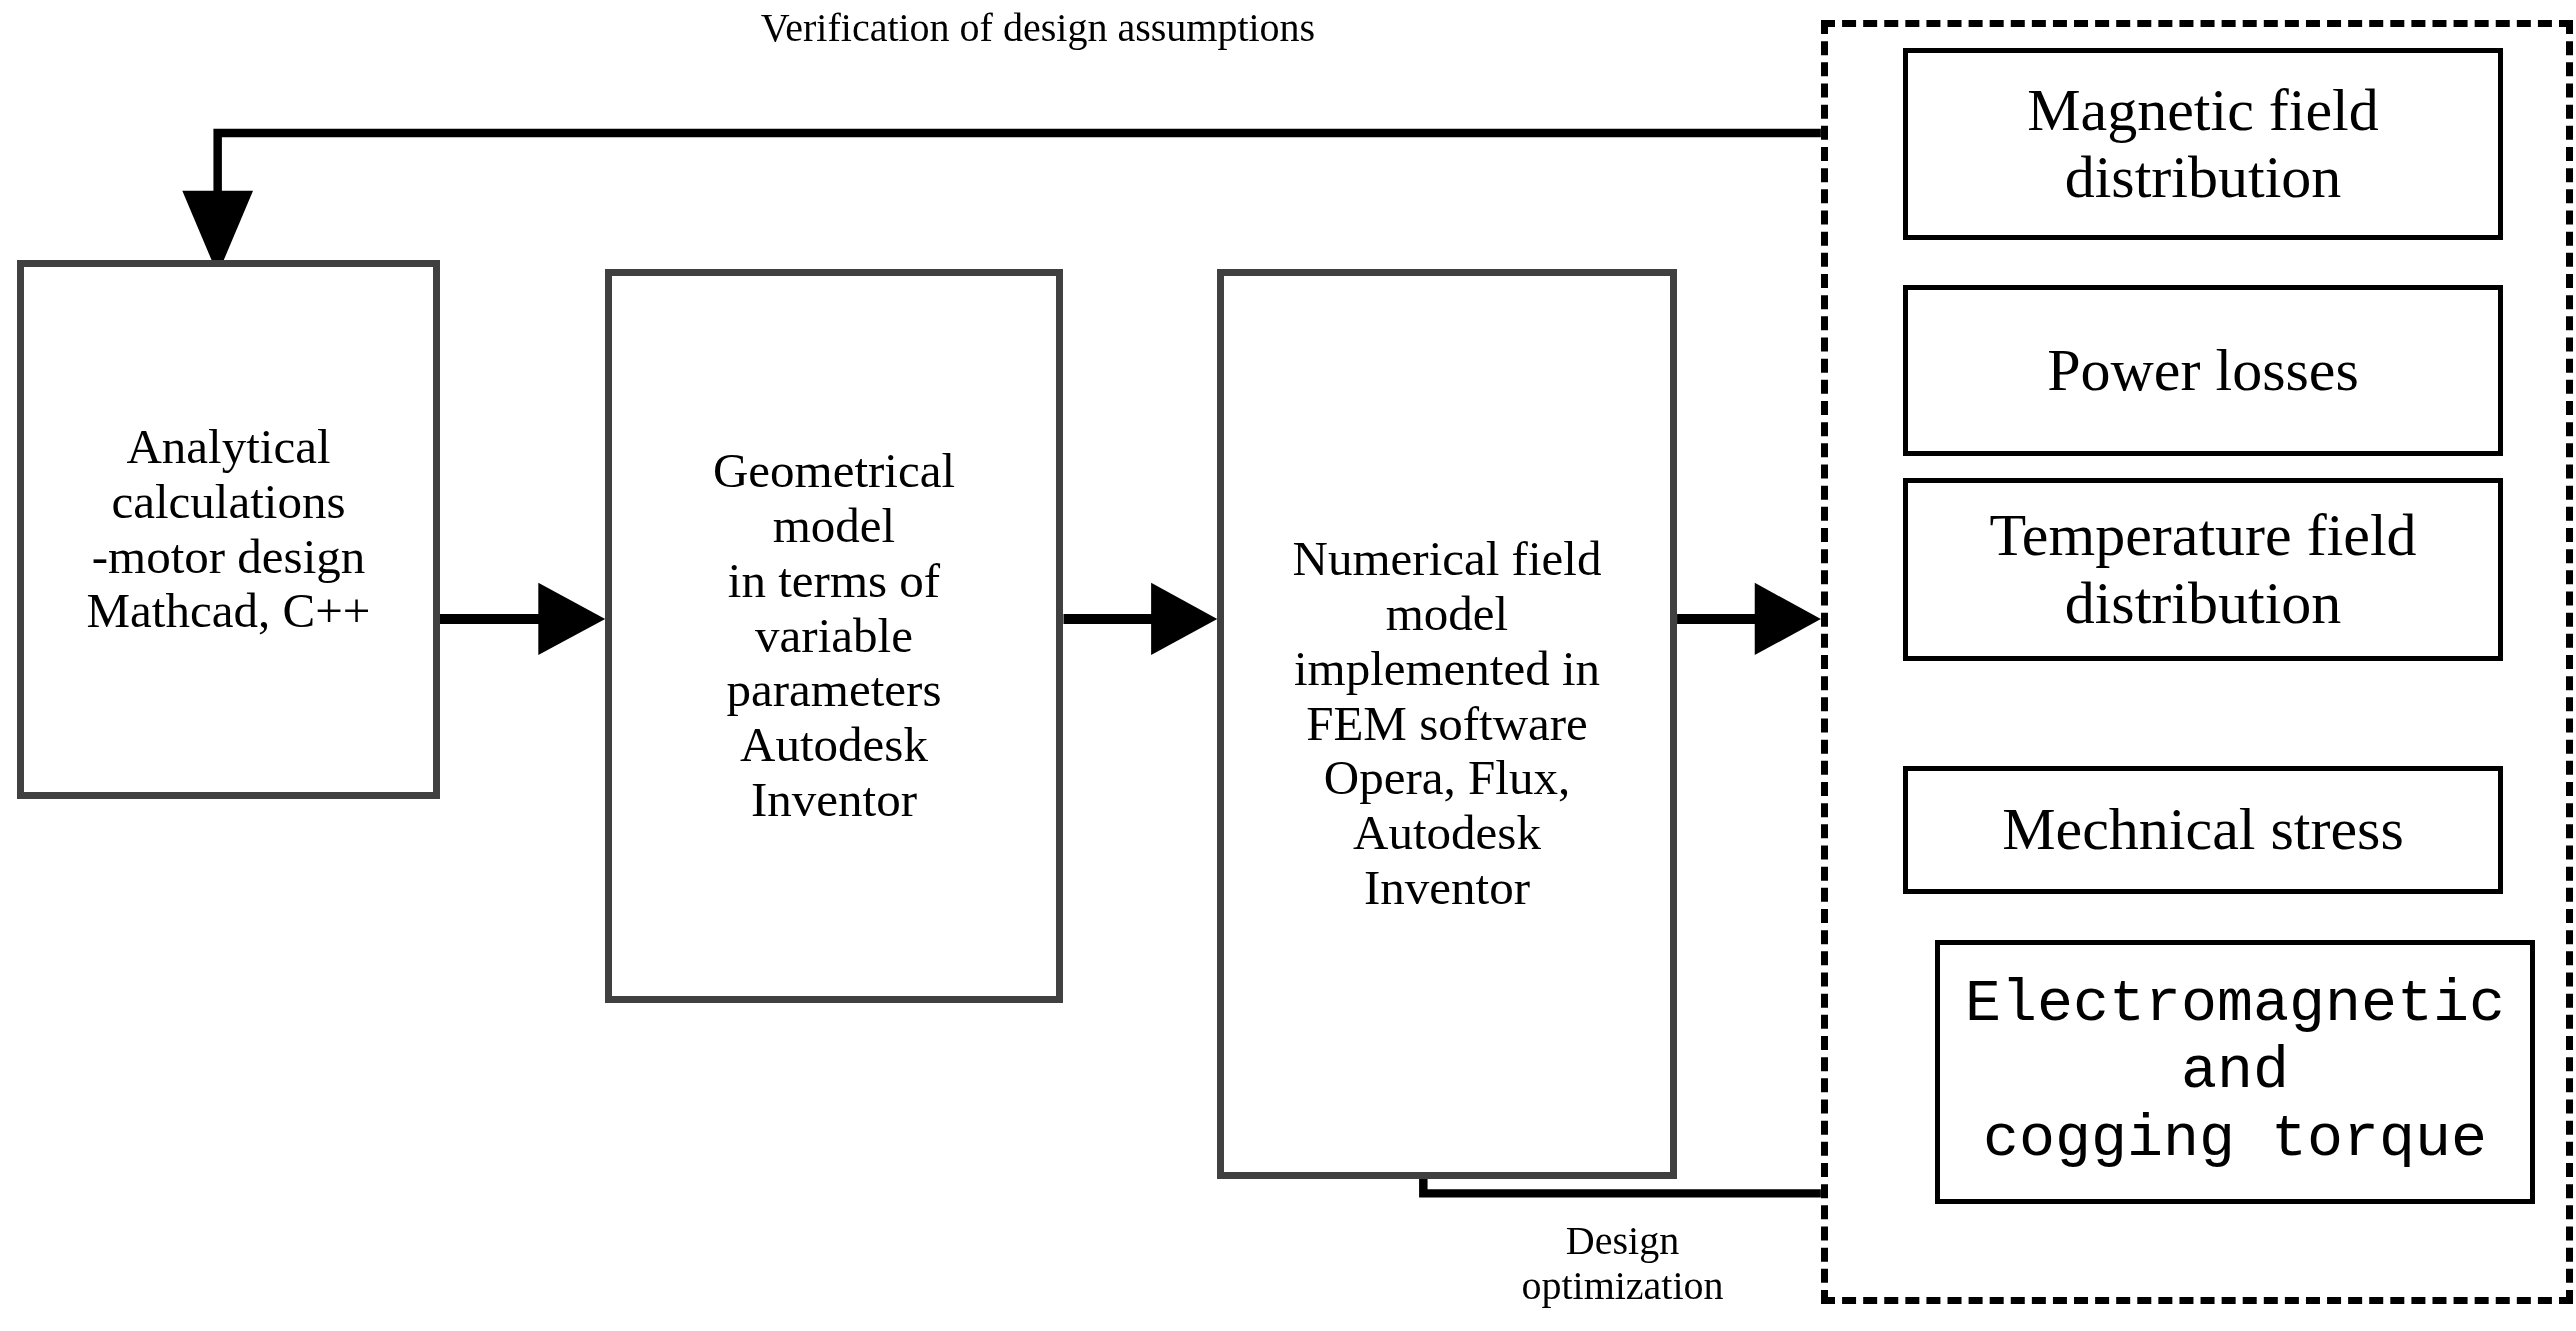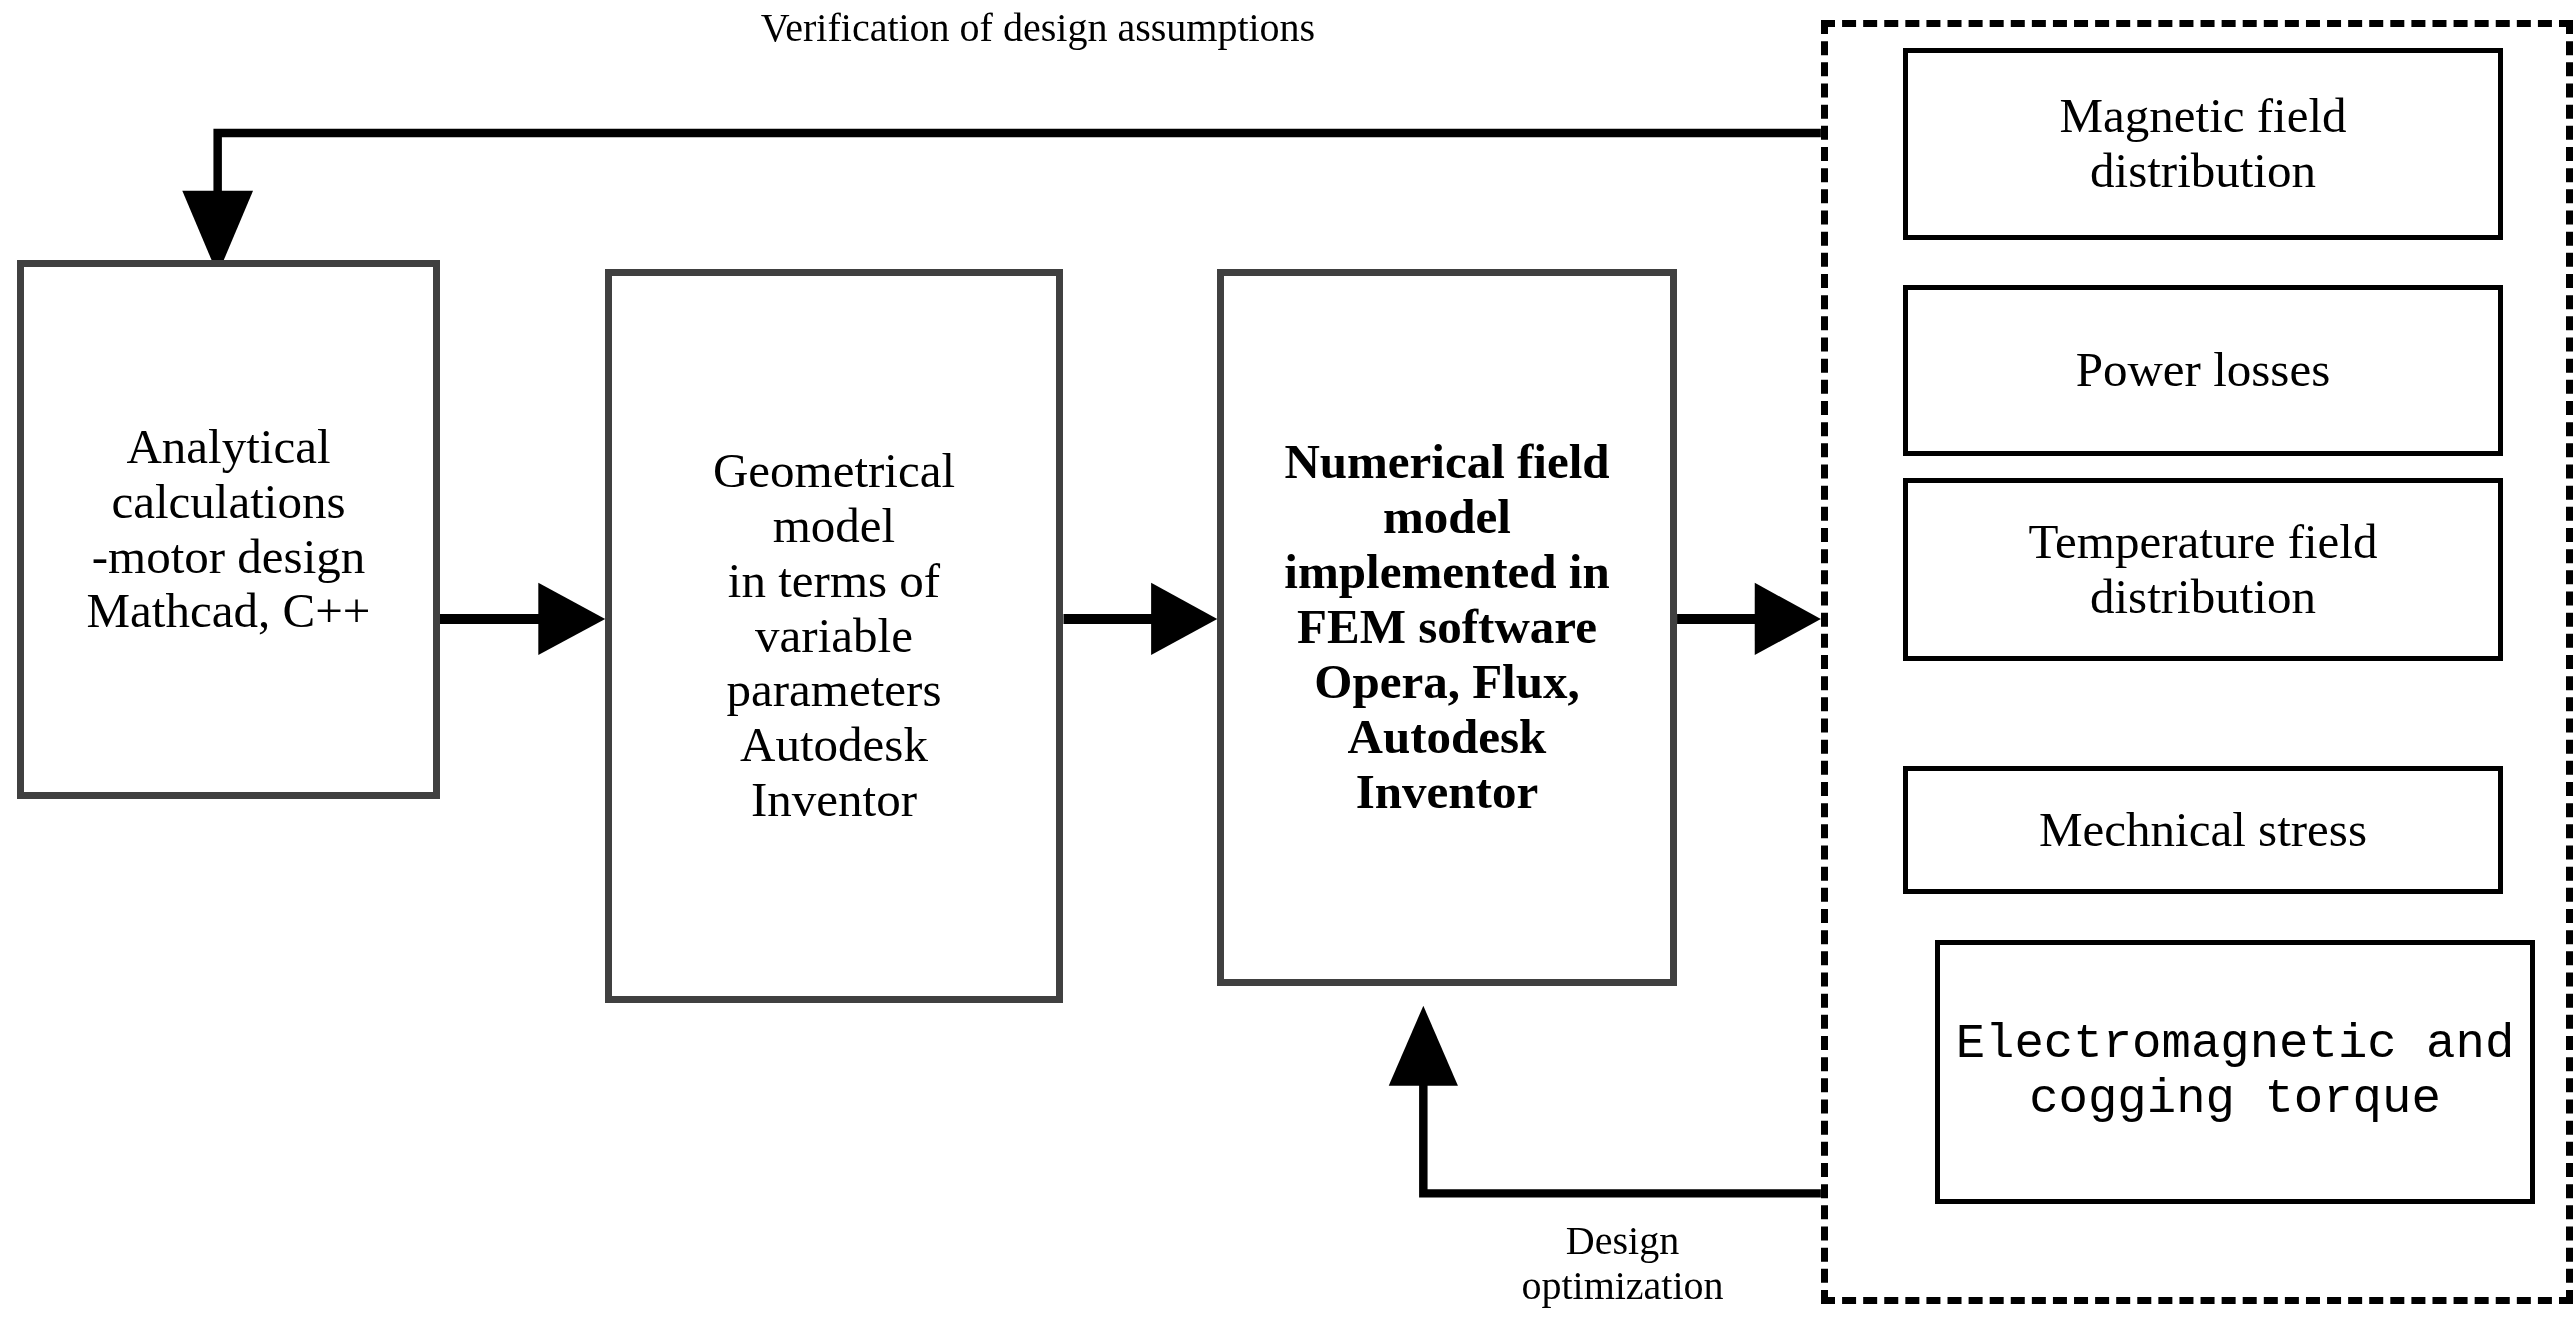--- a/index.html
+++ b/index.html
@@ -38,21 +38,21 @@
   }
   .process-box .box-text {
     font-size: 49px;
     line-height: 1.12;
     color: #000000;
     white-space: pre-line;
     padding: 0 7.7px;
   }
   #box-analytical { left: 17px;   top: 260px; width: 423px;  height: 539px; }
   #box-geometric  { left: 605px;  top: 269px; width: 458px;  height: 734px; }
-  #box-numerical  { left: 1217px; top: 269px; width: 460px;  height: 717px; font-weight: bold; }
+  #box-numerical  { left: 1217px; top: 269px; width: 460px;  height: 910px; }
 
   
   #results-container {
     position: absolute;
     left: 1821px;
     top: 20px;
     width: 752px;
     height: 1284px;
     box-sizing: border-box;
     border: 7px dashed #000000;
@@ -63,21 +63,21 @@
     position: absolute;
     box-sizing: border-box;
     border: 5.4px solid #000000;
     background: #ffffff;
     display: flex;
     align-items: center;
     justify-content: center;
     text-align: center;
   }
   .result-box .box-text {
-    font-size: 49px;
+    font-size: 60px;
     line-height: 1.12;
     color: #000000;
     white-space: pre-line;
     padding: 0 9.2px;
   }
   #result-box-0 { left: 1903px; top: 48px;   width: 600px; height: 192px; }
   #result-box-1 { left: 1903px; top: 285px;  width: 600px; height: 171px; }
   #result-box-2 { left: 1903px; top: 478px;  width: 600px; height: 183px; }
   #result-box-3 { left: 1903px; top: 766px;  width: 600px; height: 128px; }
   #result-box-4 { left: 1935px; top: 940px; width: 600px; height: 264px; font-family: Liberation Mono, monospace; }

